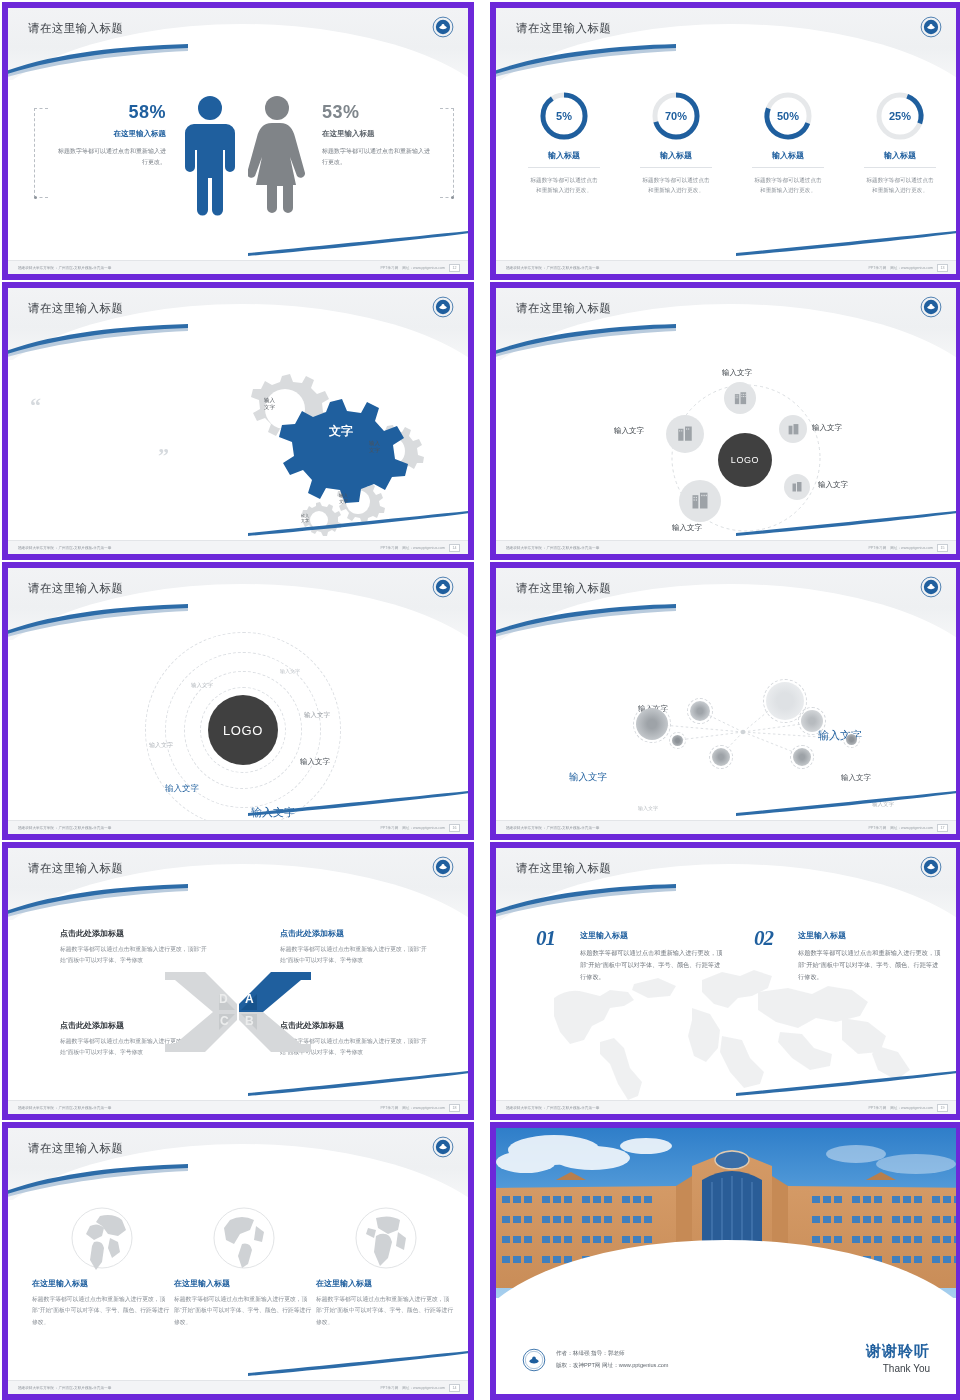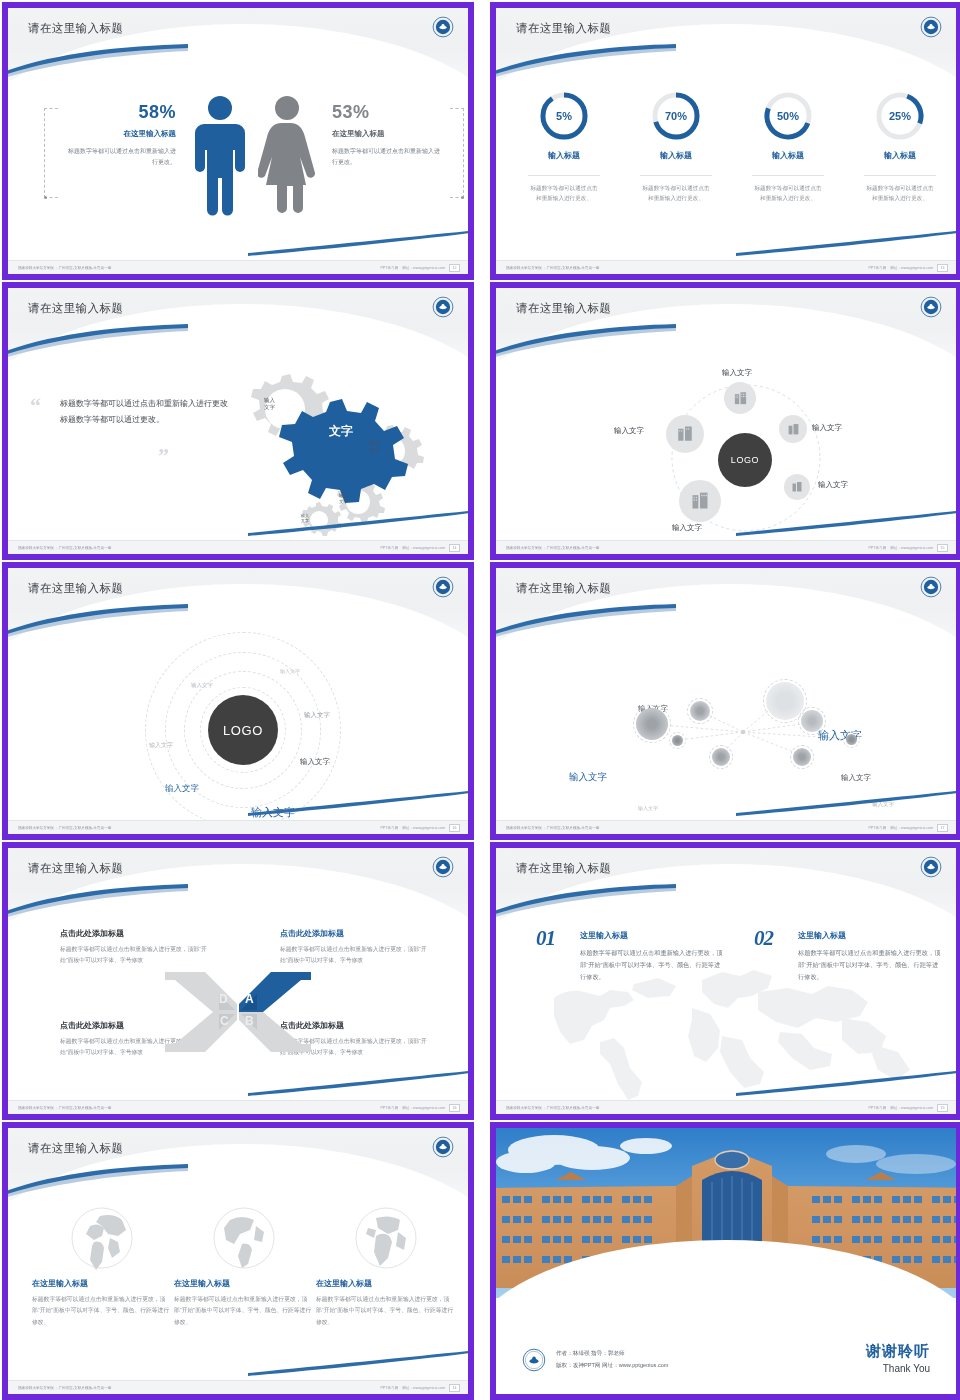--- a/index.html
+++ b/index.html
@@ -67,21 +67,21 @@
   }
   .footer-right span { font-size: 3.6px; color: #9aa0a7; white-space: nowrap; }
   .pagebox {
     width: 11px; height: 8px; border: 1px solid #c9ced4; background: #fff;
     display: flex; align-items: center; justify-content: center;
     font-size: 4px; color: #7d858d;
   }
   .body { position: absolute; left:0; top:72px; width:100%; height:184px; z-index: 4; }
 
   
-  .s1-wrap { position:absolute; left:36px; top:14px; width:420px; height:140px; }
+  .s1-wrap { position:absolute; left:26px; top:14px; width:420px; height:140px; }
   .dash-l, .dash-r {
     position:absolute; top:14px; width:14px; height:90px;
     border:1px dashed #b9bec4; border-right:none;
   }
   .dash-l { left:0; }
   .dash-r { right:0; border:1px dashed #b9bec4; border-left:none; }
   .dash-dot { position:absolute; width:3px; height:3px; border-radius:50%; background:#8e959c; bottom:-2px;}
   .stat-col { position:absolute; top:8px; width:110px; }
   .stat-col.left  { left:22px; text-align:right; }
   .stat-col.right { right:22px; text-align:left; }
@@ -97,21 +97,21 @@
   
   .donuts { position:absolute; left:18px; top:10px; width:436px; display:flex; justify-content:space-between; }
   .donut-item { width:100px; text-align:center; }
   .donut { position:relative; width:52px; height:52px; margin:0 auto; }
   .donut .dnum {
     position:absolute; inset:0; display:flex; align-items:center; justify-content:center;
     font-size:11px; font-weight:bold; color:#1f5f9e;
   }
   .donut-title {
     font-size:8px; font-weight:bold; color:#1f5f9e; margin-top:8px;
-    padding-bottom:14px; border-bottom:1px solid #dfe2e6;
+    padding-bottom:6px; border-bottom:1px solid #dfe2e6;
     width:72px; margin-left:auto; margin-right:auto;
   }
   .donut-desc { font-size:5.6px; color:#8a9097; line-height:1.85; margin-top:7px; padding:0 14px; }
 
   
   .quote-block { position:absolute; left:22px; top:36px; width:200px; }
   .q-mark { position:absolute; font-size:22px; color:#d6dade; font-weight:bold; line-height:.7; font-family:"Liberation Serif",serif;}
   .q-open  { left:0; top:2px; }
   .q-close { left:128px; top:52px; }
   .quote-text { margin-left:30px; font-size:8px; color:#43484e; line-height:2.05; }
@@ -352,21 +352,20 @@
           <circle cx="20" cy="20" r="13" fill="#1f5f9e"></circle>
           <path d="M13 21c3-5 11-5 14 0-2 4-12 4-14 0z" fill="#fff"></path>
           <circle cx="20" cy="17" r="2.6" fill="#fff"></circle>
         </svg>
     </div>
 
     <div class="body">
       <div class="quote-block">
         <div class="q-mark q-open">“</div>
         <div class="q-mark q-close">”</div>
-        <div class="quote-text">标题数字等都可以通过点击和重新输入进行更改标题数字等都可以通过更改。</div>
       </div>
       <div class="gears">
         <svg width="250" height="175" viewBox="0 0 250 175">
           <g fill="#d9dbdd">
             <path d="M70 12 l8 -2 3 8 9 1 4 -7 8 4 -3 8 6 6 8 -3 4 8 -7 4 1 9 8 3 -2 8 -8 0 -4 8 -7 -4 -8 3 -1 8 -9 0 -3 -8 -9 -1 -4 7 -8 -4 3 -8 -6 -6 -8 3 -4 -8 7 -4 -1 -9 -8 -3 2 -8 8 0 4 -8 7 4 8 -3z"></path>
             <circle cx="73" cy="45" r="20" fill="#fff"></circle>
           </g>
           <g fill="#d9dbdd">
             <path d="M175 62 l6 -1 2 6 7 1 3 -5 6 3 -2 6 4 5 6 -2 3 6 -5 3 1 7 6 2 -1 6 -6 0 -3 6 -5 -3 -6 2 -1 6 -7 0 -2 -6 -7 -1 -3 5 -6 -3 2 -6 -4 -5 -6 2 -3 -6 5 -3 -1 -7 -6 -2 1 -6 6 0 3 -6 5 3 6 -2z"></path>
             <circle cx="178" cy="87" r="15" fill="#fff"></circle>

